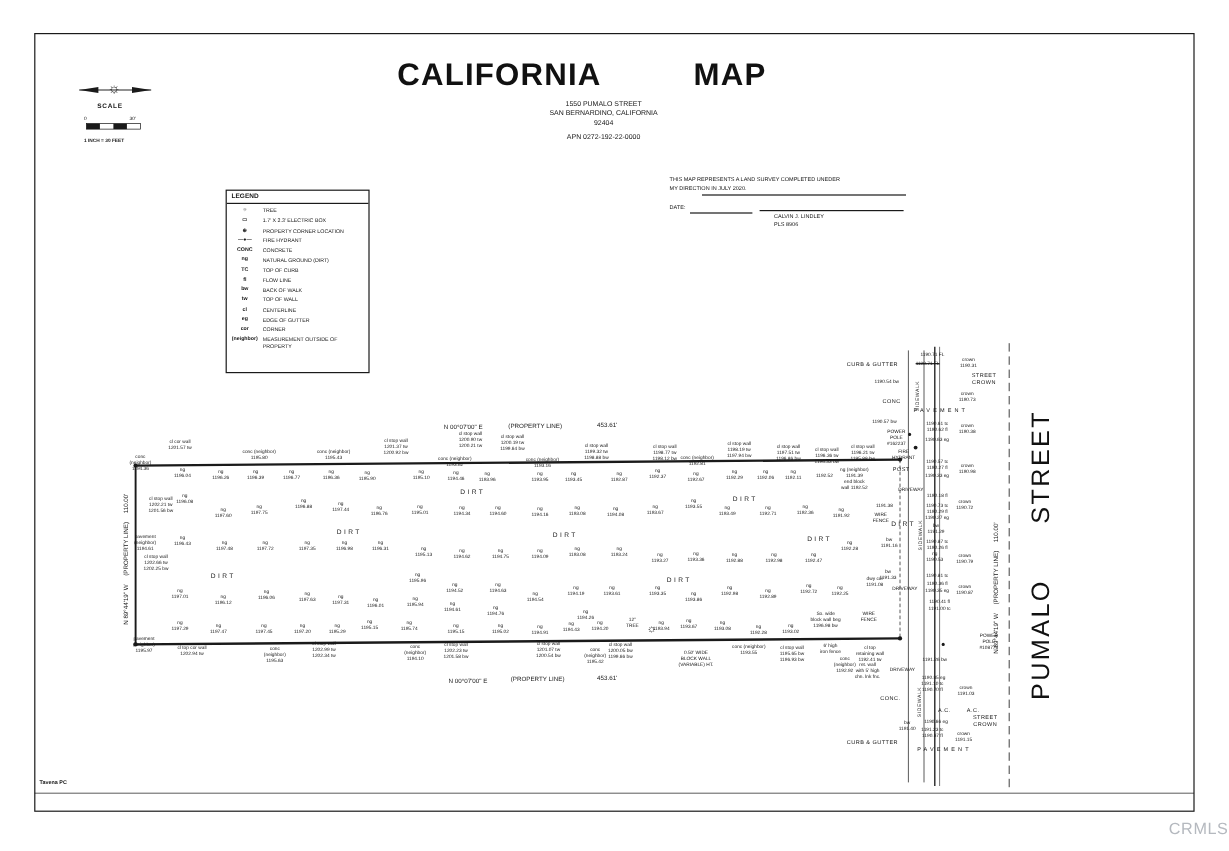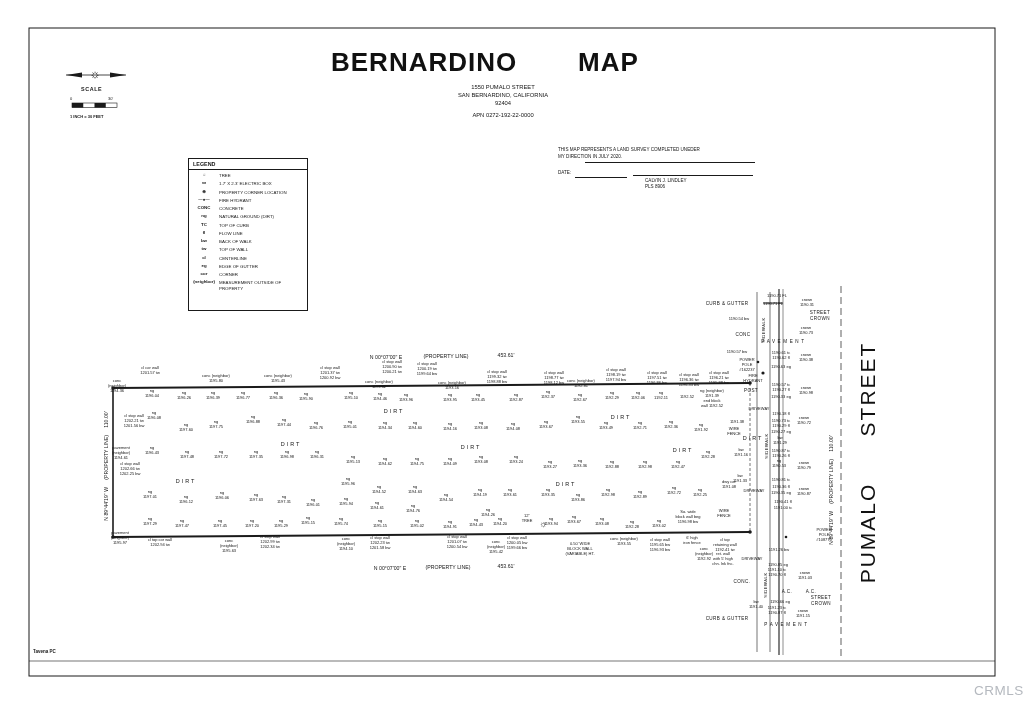--- a/index.html
+++ b/index.html
@@ -77,21 +77,21 @@
       <polygon points="126,75 110,72.6 110,77.4" fill="#1a1a1a"></polygon>
     </g>
 
     <g>
       <rect x="72" y="103" width="45" height="4.6" fill="none" stroke="#1a1a1a" stroke-width="0.6"></rect>
       <rect x="72" y="103" width="11.25" height="4.6" fill="#1a1a1a"></rect>
       <rect x="94.5" y="103" width="11.25" height="4.6" fill="#1a1a1a"></rect>
     </g>
   </svg>
 
-  <span class="title-word" style="left:331px;">BERNARDINO</span>
+  <span class="title-word" style="left:331px;">CALIFORNIA</span>
   <span class="title-word" style="left:578px;">MAP</span>
 
   <div class="addr">
     <div>1550  PUMALO STREET</div>
     <div>SAN BERNARDINO, CALIFORNIA</div>
     <div>92404</div>
     <div class="apn">APN  0272-192-22-0000</div>
   </div>
 
   <div class="scale-label">SCALE</div>

